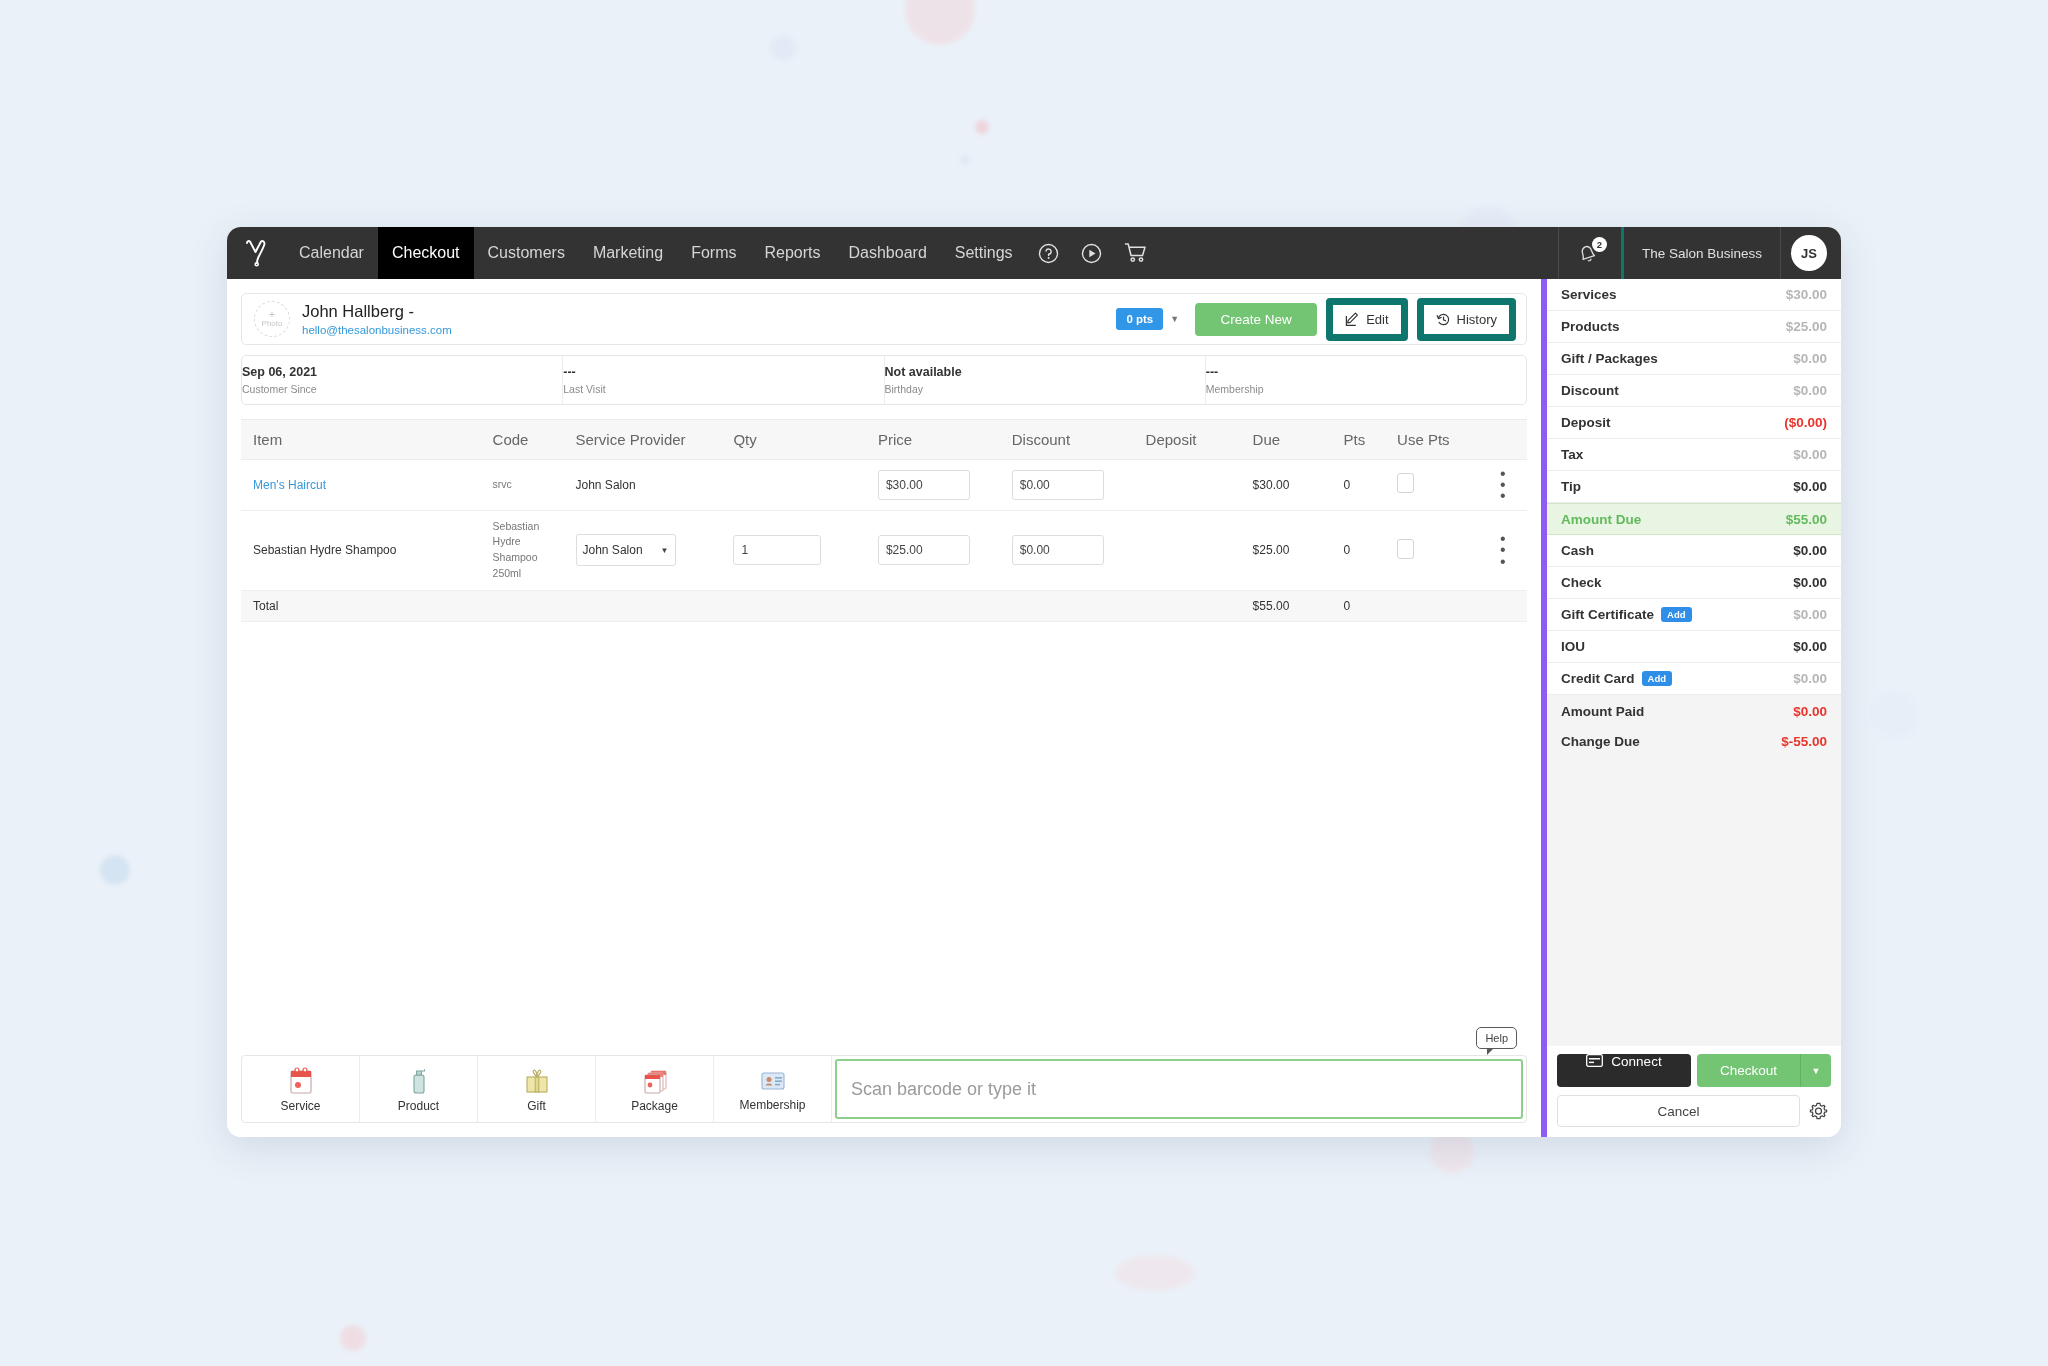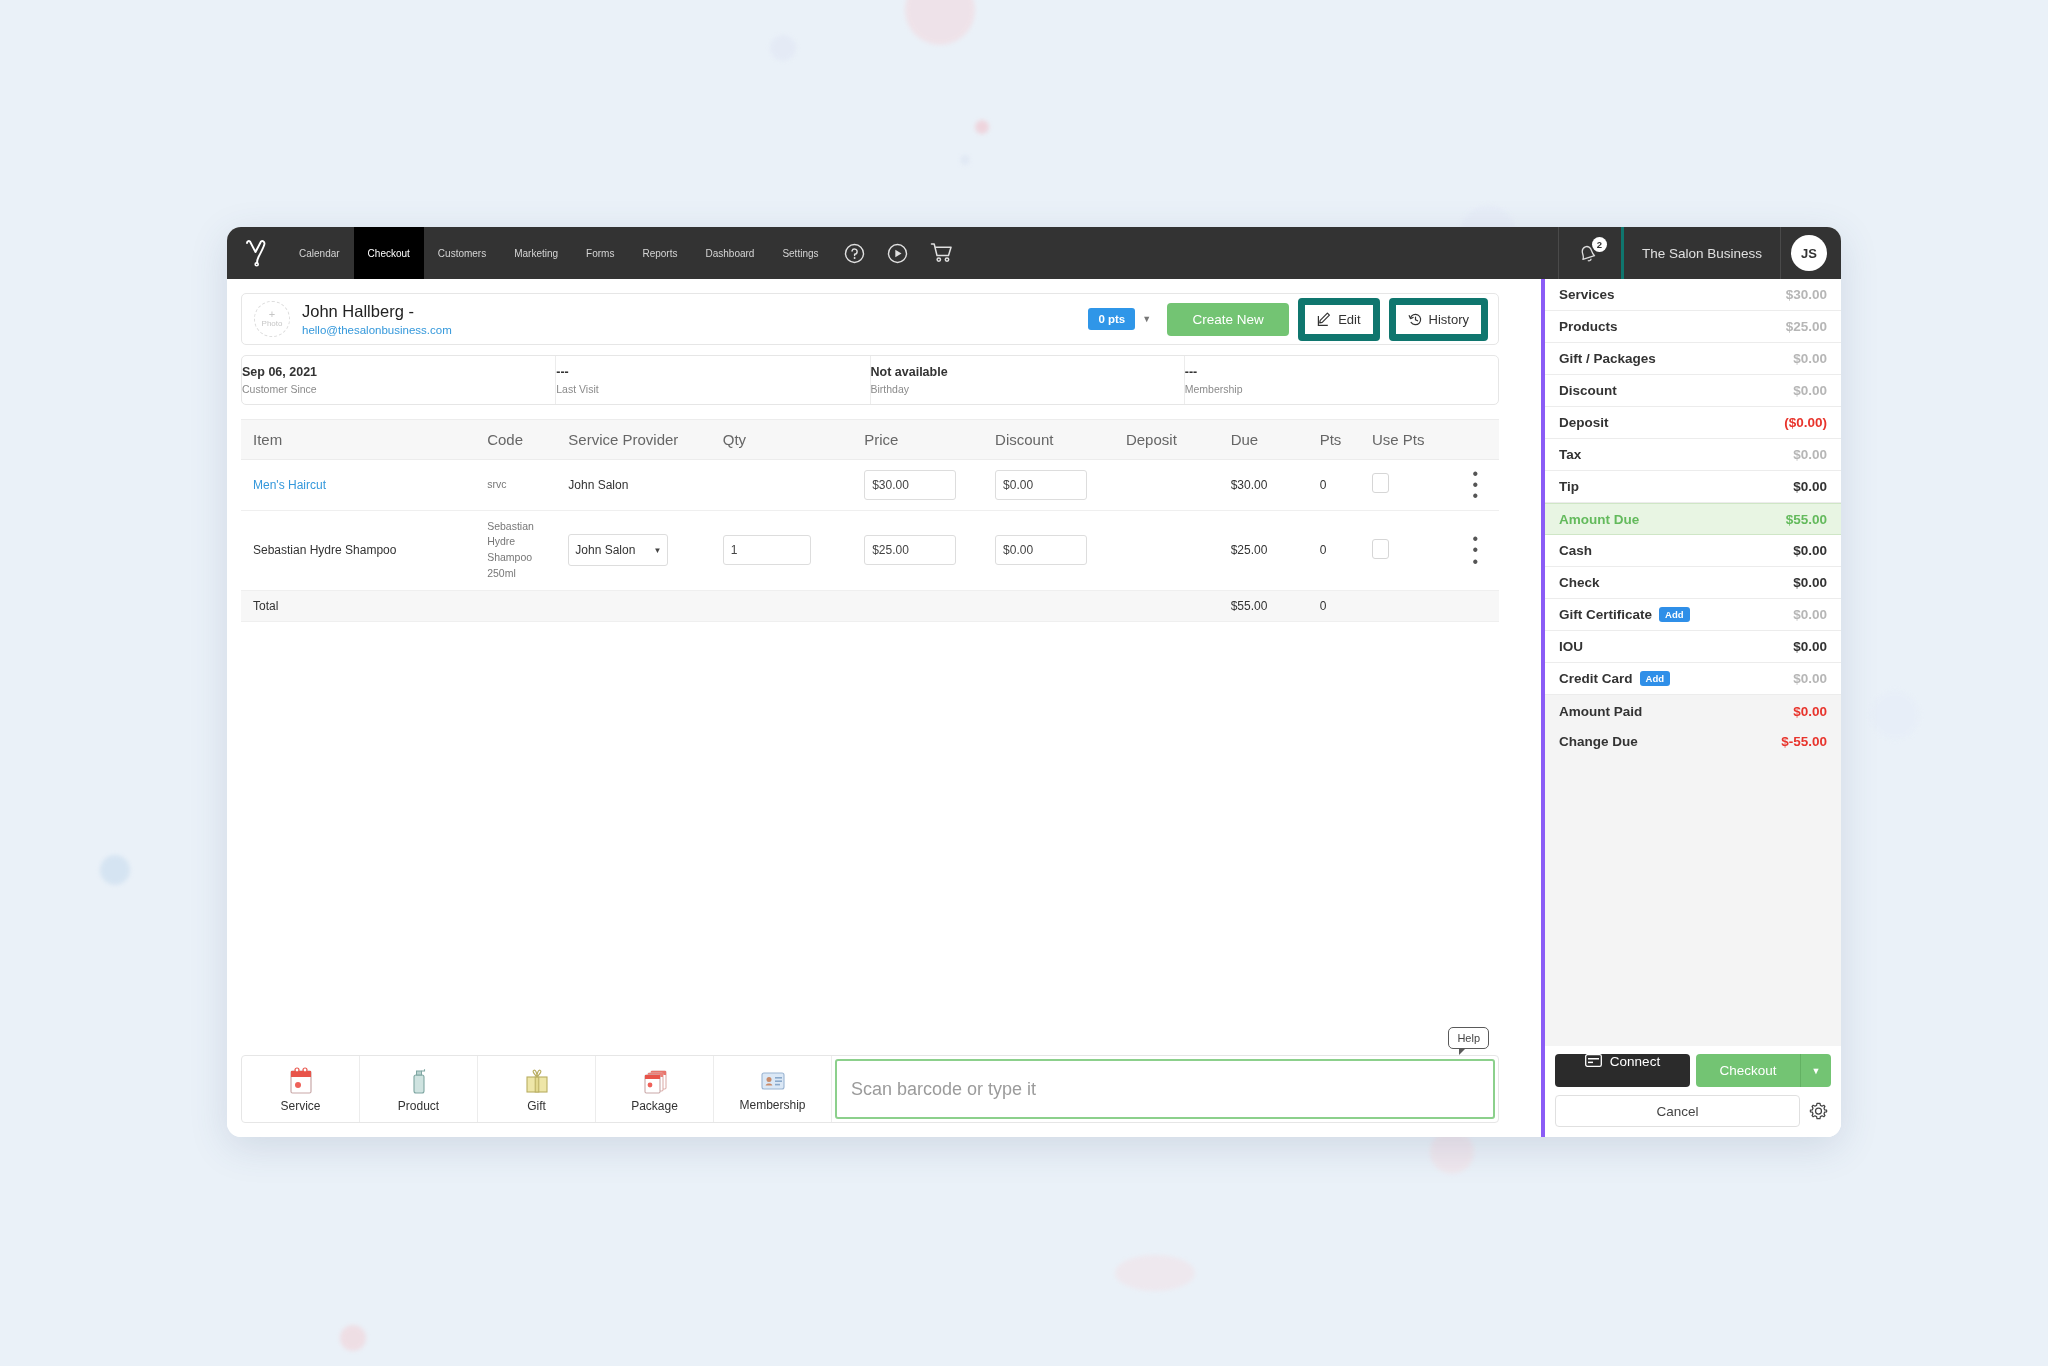--- a/index.html
+++ b/index.html
@@ -46,21 +46,21 @@
     flex: 0 0 52px;
     color: #e8e8e8;
   }
   .logo-wrap {
     width: 58px; display: flex; align-items: center; justify-content: center;
   }
   .nav-items { display: flex; align-items: stretch; }
   .nav-item {
     display: flex; align-items: center;
     padding: 0 14px;
-    font-size: 10px;
+    font-size: 16px;
     color: #d5d5d5;
     white-space: nowrap;
     cursor: pointer;
   }
   .nav-item.active { background: #000000; color: #ffffff; }
   .nav-icon {
     display: flex; align-items: center; justify-content: center;
     padding: 0 11px; cursor: pointer;
   }
   .nav-spacer { flex: 1; }
@@ -96,24 +96,23 @@
     display: flex; align-items: center; justify-content: center;
     font-size: 13px; font-weight: 600;
     cursor: pointer;
   }
 
   
   .body-split { display: flex; flex: 1; min-height: 0; }
   .left-pane { flex: 1; display: flex; flex-direction: column; min-width: 0; background:#fff; }
   .right-pane {
     width: 300px; flex: 0 0 300px;
-    border-left: 4px solid #8b5cf6;
+    border-left: 6px solid #8b5cf6;
     display: flex; flex-direction: column;
     background: #fff;
-    margin-left: 28px;
   }
 
   
   .cust-card {
     margin: 14px 14px 0 14px;
     border: 1px solid #e6e6e6;
     border-radius: 5px;
     height: 52px;
     display: flex; align-items: center;
     padding: 0 10px 0 12px;

